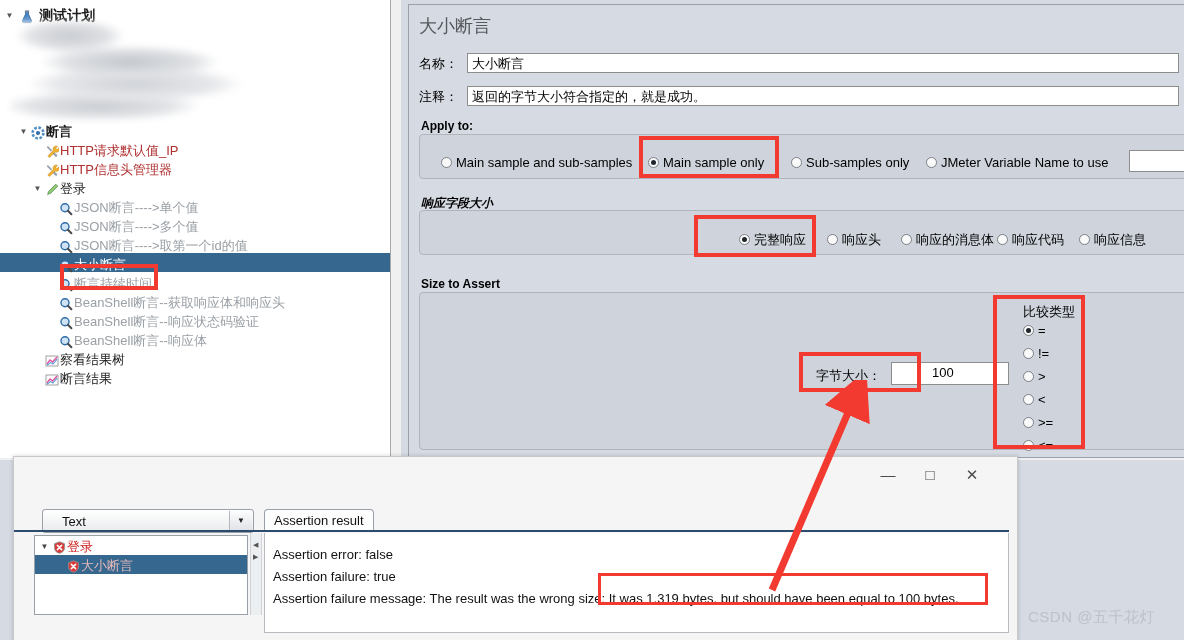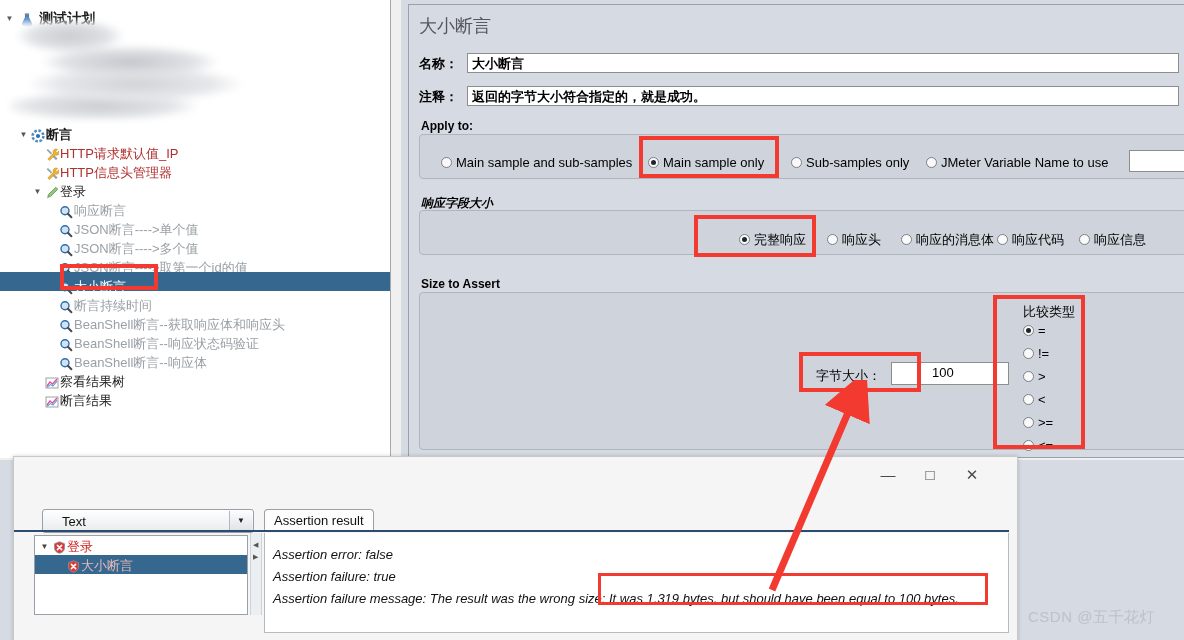--- a/index.html
+++ b/index.html
@@ -7,21 +7,21 @@
     width:1184px;height:640px;overflow:hidden;position:relative;
     font-family:"Liberation Sans","DejaVu Sans",sans-serif;
     font-size:12px;color:#000;background:#d6dae2;
   }
   
   #jmeter-window{position:absolute;left:0;top:0;width:1184px;height:460px;background:#f0f0f0;}
 
   
   #tree-panel{position:absolute;left:0;top:0;width:390px;height:458px;background:#fff;
               border-right:1px solid #a8a8a8;overflow:hidden;}
-  .tree-row{position:relative;height:19px;line-height:27px;white-space:nowrap;
+  .tree-row{position:relative;height:19px;line-height:21px;white-space:nowrap;
             font-size:13px;color:#1b1b1b;}
   .tree-row .tw{display:inline-block;width:11px;text-align:center;font-size:8px;color:#555;
                 vertical-align:middle;}
   .tree-row .ic{display:inline-block;width:17px;text-align:center;vertical-align:middle;}
   .tree-row .lb{vertical-align:middle;}
   .tree-row.selected{background:#36688f;}
   .tree-row.selected .lb{color:#fff;}
   .lb.red{color:#b03030;}
   .lb.grey{color:#9aa0a6;}
   .lb.bold{font-weight:bold;}
@@ -36,21 +36,21 @@
        radial-gradient(ellipse 130px 22px at 125px 62px, #cfd2d7 0%, #e6e7ea 60%, rgba(255,255,255,0) 84%),
        radial-gradient(ellipse 120px 18px at 90px 84px, #c9ccd1 0%, #e2e4e7 60%, rgba(255,255,255,0) 84%),
        #ffffff;
      filter:blur(3px);}
 
   
   #detail-panel{position:absolute;left:401px;top:0;width:783px;height:458px;background:#d6dae2;}
   #detail-inner{position:absolute;left:7px;top:4px;width:1180px;height:452px;
                 background:#d6dae2;border:1px solid #9aa0ab;border-right:none;}
   #panel-title{position:absolute;left:10px;top:9px;font-size:18px;color:#55585c;}
-  .field-row{position:absolute;height:22px;font-weight:bold;}
+  .field-row{position:absolute;height:22px;}
   .field-label{position:absolute;left:0;top:2px;font-size:13px;color:#000;}
   .field-input{position:absolute;top:0;height:20px;background:#fff;border:1px solid #8d8d8d;
                font-size:13px;line-height:20px;padding:0 4px;box-sizing:border-box;color:#000;
                white-space:nowrap;overflow:hidden;}
 
   .group{position:absolute;}
   .group-title{position:absolute;top:0;left:2px;font-size:12px;font-weight:bold;color:#000;}
   .group-title.cn{font-weight:bold;font-size:12px;font-style:italic;}
   .group-box{position:absolute;left:0;top:15px;border:1px solid #b0b4bb;border-radius:4px;
              background:#cfd4dc;box-sizing:border-box;}
@@ -86,21 +86,21 @@
   .rt-row.sel .lb{color:#e8b9b9;}
   #splitter{position:absolute;left:236px;top:76px;width:10px;height:82px;background:#eceff2;
             border-left:1px solid #cfd2d6;border-right:1px solid #cfd2d6;}
   .split-arrow{position:absolute;left:2px;font-size:7px;color:#555;}
   #tabstrip{position:absolute;left:250px;top:52px;right:8px;height:22px;}
   #tab-assert{position:absolute;left:0;top:0;height:22px;padding:0 9px;
       background:#fdfdfd;border:1px solid #9aa0a8;border-bottom:none;
       border-radius:4px 4px 0 0;font-size:13px;line-height:22px;color:#111;}
   #tab-underline{position:absolute;left:0;top:73px;right:8px;height:2px;background:#2b4c6f;}
   #result-body{position:absolute;left:250px;top:76px;right:8px;bottom:8px;background:#fff;
-               border:1px solid #b7bbc0;border-top:none;font-style:italic;}
+               border:1px solid #b7bbc0;border-top:none;}
   .res-line{position:absolute;left:8px;font-size:13px;color:#111;white-space:nowrap;}
 
   
   #annot-arrow{position:absolute;left:760px;top:380px;width:130px;height:215px;pointer-events:none;}
 
   
   #watermark{position:absolute;left:1028px;top:608px;font-size:15px;color:#bcc1ca;
              letter-spacing:.5px;white-space:nowrap;}
 </style>
 </head>
@@ -138,24 +138,20 @@
                 <path d="M6.4 7.6l4.6 4.6 1.6-1.6-4.6-4.6-1.6 1.6z" fill="#9aa4ae"></path>
                 <path d="M12.6 1.4a3 3 0 0 0-4.2 3.9l-5.6 5.6 1.7 1.7 5.6-5.6a3 3 0 0 0 3.9-4.2L12 4.6l-1.4-1.4 2-1.8z" fill="#f2b230" stroke="#b9851a" stroke-width=".5"></path>
               </svg></span><span class="lb red">HTTP信息头管理器</span></span></div>
         <div class="tree-row"><span style="margin-left: 32px;"><span class="tw">▼</span><span class="ic"><svg class="icon-svg" width="14" height="14" viewBox="0 0 14 14">
                 <path d="M10.8 1.2l2 2-7.4 7.4-2.6.6.6-2.6 7.4-7.4z" fill="#8fc97a" stroke="#4f8a3d" stroke-width=".7"></path>
                 <path d="M2.2 12.4l1-.3-.7-.7-.3 1z" fill="#555"></path>
               </svg></span><span class="lb">登录</span></span></div>
         <div class="tree-row"><span style="margin-left: 46px;"><span class="tw"></span><span class="ic"><svg class="icon-svg" width="14" height="14" viewBox="0 0 14 14">
                 <circle cx="6" cy="5.7" r="4" fill="#cfe3f4" stroke="#2d6ca8" stroke-width="1.4"></circle>
                 <line x1="8.9" y1="8.7" x2="12.4" y2="12.3" stroke="#4a4a4a" stroke-width="2" stroke-linecap="round"></line>
-              </svg></span><span class="lb grey">响应断言</span></span></div>
-        <div class="tree-row"><span style="margin-left: 46px;"><span class="tw"></span><span class="ic"><svg class="icon-svg" width="14" height="14" viewBox="0 0 14 14">
-                <circle cx="6" cy="5.7" r="4" fill="#cfe3f4" stroke="#2d6ca8" stroke-width="1.4"></circle>
-                <line x1="8.9" y1="8.7" x2="12.4" y2="12.3" stroke="#4a4a4a" stroke-width="2" stroke-linecap="round"></line>
               </svg></span><span class="lb grey">JSON断言----&gt;单个值</span></span></div>
         <div class="tree-row"><span style="margin-left: 46px;"><span class="tw"></span><span class="ic"><svg class="icon-svg" width="14" height="14" viewBox="0 0 14 14">
                 <circle cx="6" cy="5.7" r="4" fill="#cfe3f4" stroke="#2d6ca8" stroke-width="1.4"></circle>
                 <line x1="8.9" y1="8.7" x2="12.4" y2="12.3" stroke="#4a4a4a" stroke-width="2" stroke-linecap="round"></line>
               </svg></span><span class="lb grey">JSON断言----&gt;多个值</span></span></div>
         <div class="tree-row"><span style="margin-left: 46px;"><span class="tw"></span><span class="ic"><svg class="icon-svg" width="14" height="14" viewBox="0 0 14 14">
                 <circle cx="6" cy="5.7" r="4" fill="#cfe3f4" stroke="#2d6ca8" stroke-width="1.4"></circle>
                 <line x1="8.9" y1="8.7" x2="12.4" y2="12.3" stroke="#4a4a4a" stroke-width="2" stroke-linecap="round"></line>
               </svg></span><span class="lb grey">JSON断言----&gt;取第一个id的值</span></span></div>
         <div class="tree-row selected"><span style="margin-left: 46px;"><span class="tw"></span><span class="ic"><svg class="icon-svg" width="14" height="14" viewBox="0 0 14 14">

